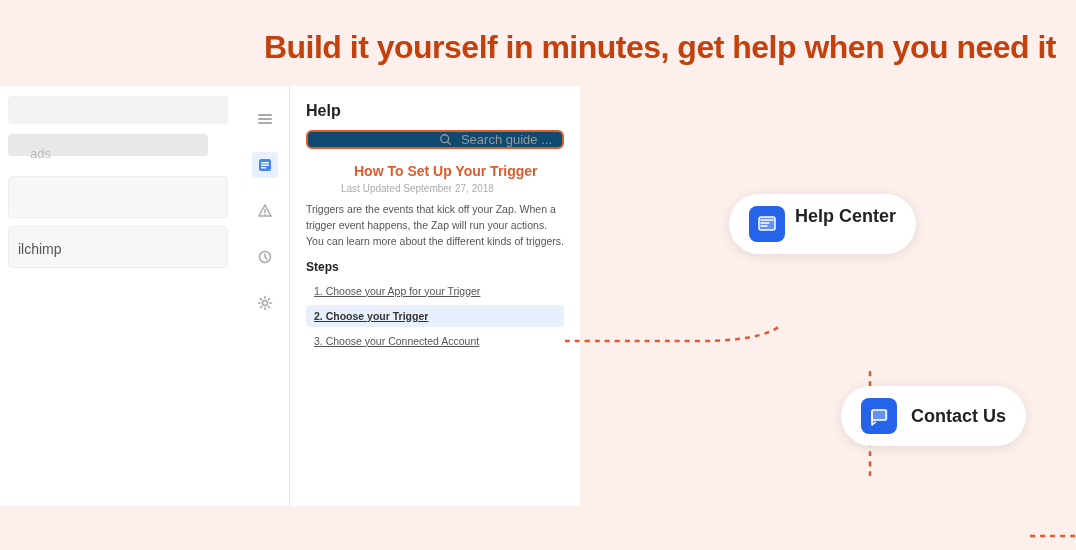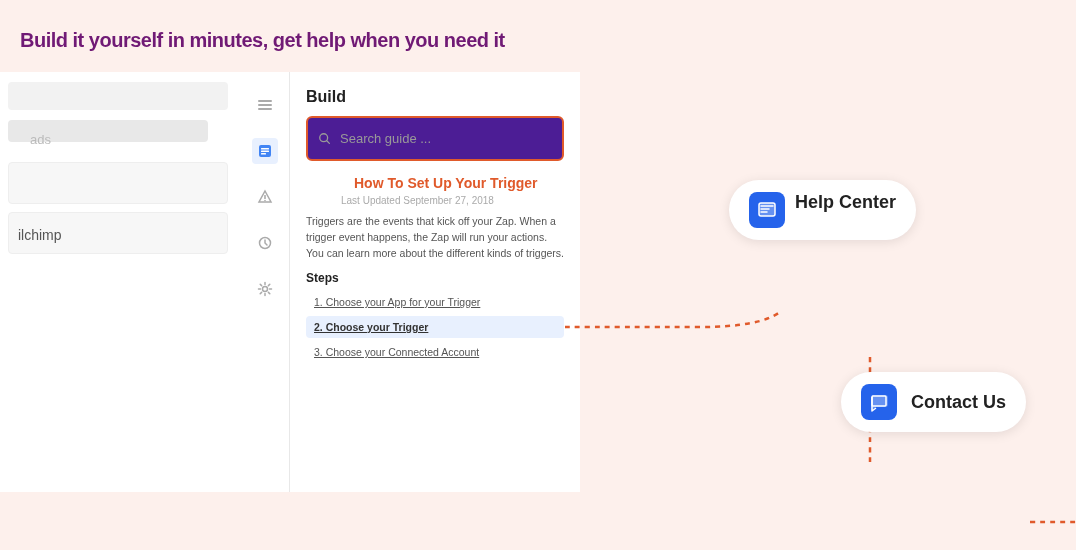--- a/index.html
+++ b/index.html
@@ -7,25 +7,25 @@
     body {
       width: 1076px;
       height: 550px;
       background-color: #fdf0ec;
       font-family: -apple-system, BlinkMacSystemFont, 'Segoe UI', Arial, sans-serif;
       overflow: hidden;
       position: relative;
     }
 
     .headline {
-      text-align: left;
+      text-align: right;
       padding: 28px 20px 20px;
-      font-size: 20px;
+      font-size: 32px;
       font-weight: 900;
-      color: #701a75;
+      color: #c2410c;
       letter-spacing: -0.5px;
       line-height: 1.2;
     }
 
     .main-area {
       display: flex;
       align-items: flex-start;
       position: relative;
       padding: 0 0 0 0;
       height: calc(550px - 100px);
@@ -111,23 +111,24 @@
       font-weight: 700;
       color: #222;
       margin-bottom: 10px;
     }
 
     .search-box {
       display: flex;
       align-items: center;
       border: 2px solid #e05a2b;
       border-radius: 6px;
-      padding: 13px 10px;
+      padding: 0 10px;
       margin-bottom: 14px;
-      background: #4c1d95;
+      background: #0c4a6e;
+      justify-content: flex-end;
     }
 
     .search-icon-svg {
       width: 14px;
       height: 14px;
       margin-right: 8px;
       color: #999;
     }
 
     .search-placeholder {
@@ -350,21 +351,21 @@
     </div>
 
     <div class="toggle-area">
       <div class="toggle">
         <span class="toggle-label">off</span>
         <div class="toggle-knob"></div>
       </div>
     </div>
 
     <div class="guide-panel">
-      <div class="guide-title">Build</div>
+      <div class="guide-title">Help</div>
 
       <div class="search-box">
         <svg class="search-icon-svg" viewBox="0 0 16 16" fill="none">
           <circle cx="6.5" cy="6.5" r="4.5" stroke="#999" stroke-width="1.5"></circle>
           <path d="M10 10l3 3" stroke="#999" stroke-width="1.5" stroke-linecap="round"></path>
         </svg>
         <span class="search-placeholder">Search guide ...</span>
       </div>
 
       <div class="article-title">How To Set Up Your Trigger</div>

